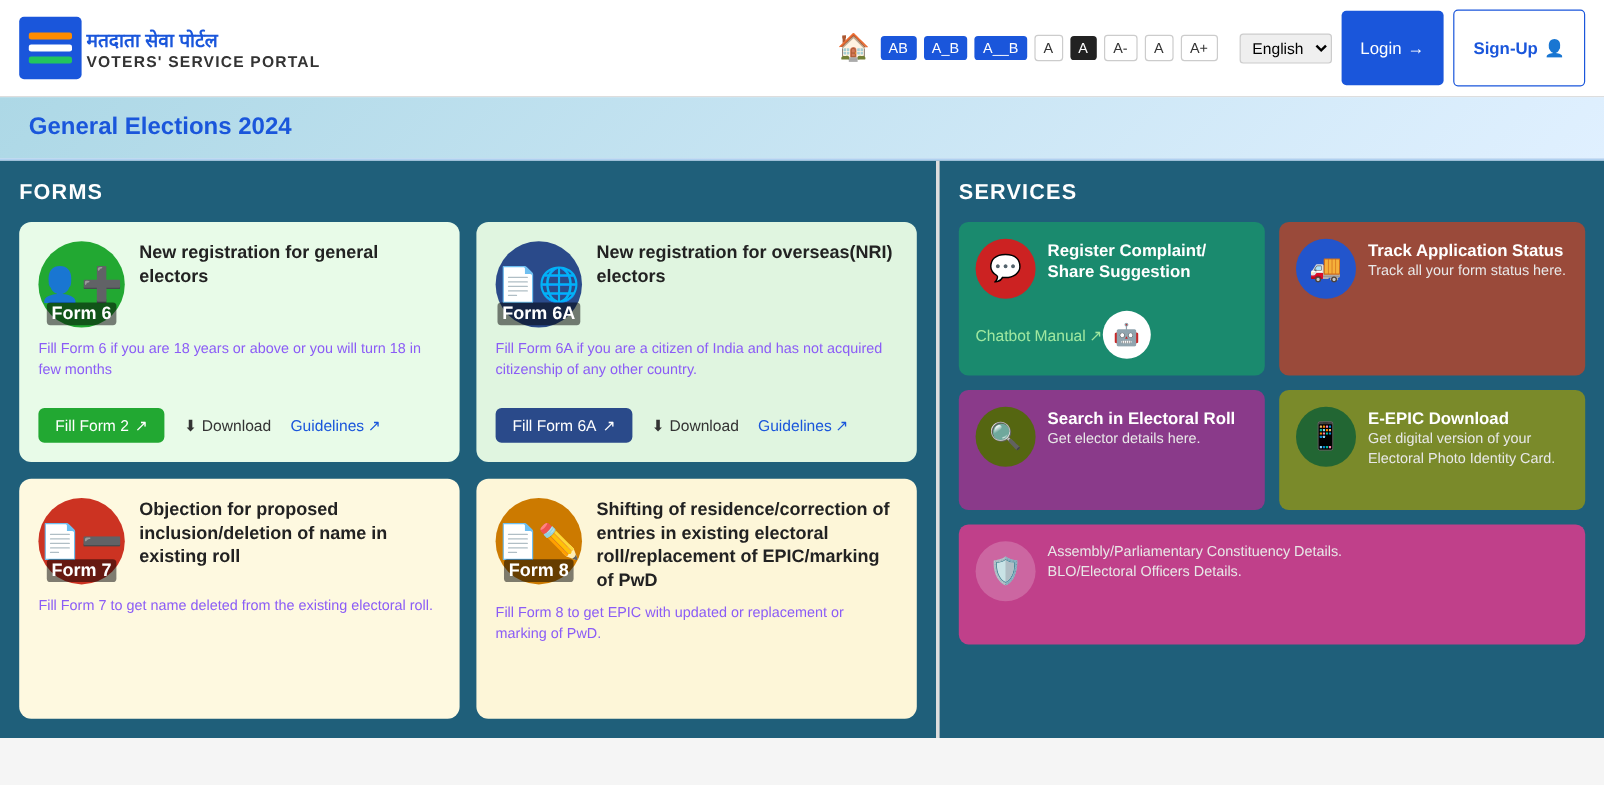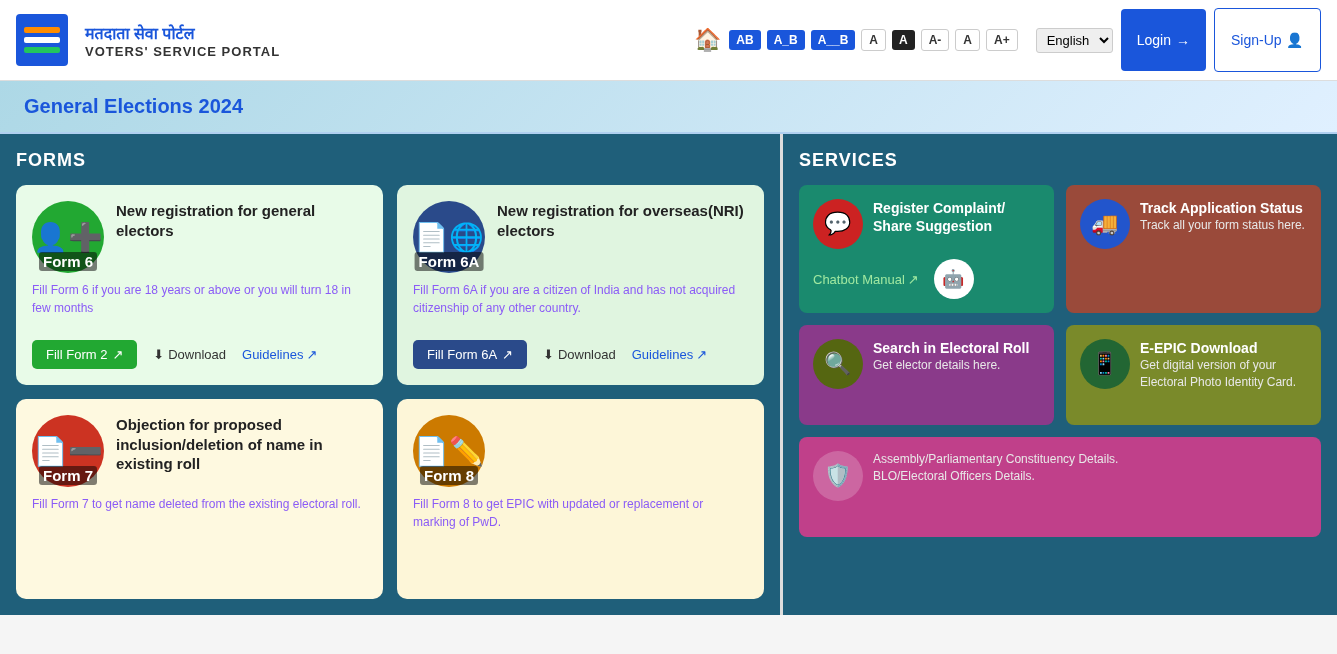--- a/index.html
+++ b/index.html
@@ -7,21 +7,21 @@
 
     
     .header {
       background: #fff;
       display: flex;
       align-items: center;
       justify-content: space-between;
       padding: 8px 16px;
       border-bottom: 1px solid #ddd;
     }
-    .header-left { display: flex; align-items: center; gap: 17px; }
+    .header-left { display: flex; align-items: center; gap: 4px; }
     .logo-icon {
       width: 52px; height: 52px;
       background: #1a56db;
       border-radius: 4px;
       display: flex; align-items: center; justify-content: center;
       position: relative;
       overflow: hidden;
     }
     .logo-stripes {
       display: flex; flex-direction: column; gap: 4px; padding: 6px;
@@ -30,33 +30,33 @@
     .logo-stripe:nth-child(1) { width: 36px; background: #ff8c00; }
     .logo-stripe:nth-child(2) { width: 36px; background: #fff; }
     .logo-stripe:nth-child(3) { width: 36px; background: #22c55e; }
     .portal-title-hi { font-size: 16px; color: #1a56db; font-weight: bold; }
     .portal-title-en { font-size: 13px; color: #333; font-weight: bold; letter-spacing: 1px; }
 
     .header-right { display: flex; align-items: center; gap: 8px; }
     .top-icons { display: flex; align-items: center; gap: 6px; margin-right: 10px; }
     .icon-btn {
       background: #1a56db; color: #fff; border: none; border-radius: 3px;
-      padding: 3px 7px; font-size: 12px; cursor: pointer; font-weight: bold;
+      padding: 3px 7px; font-size: 12px; cursor: pointer; font-weight: normal;
     }
     .icon-btn.white-bg { background: #fff; color: #333; border: 1px solid #ccc; }
     .icon-btn.dark-bg { background: #222; color: #fff; }
     .lang-select {
       border: 1px solid #ccc; border-radius: 3px; padding: 3px 6px;
       font-size: 13px; cursor: pointer;
     }
     .auth-btn {
       background: #1a56db; color: #fff; border: none; border-radius: 4px;
       padding: 23px 16px; font-size: 14px; cursor: pointer; display: flex; align-items: center; gap: 5px;
     }
-    .auth-btn.signup { background: #fff; color: #1a56db; border: 1px solid #1a56db; }
+    .auth-btn.signup { background: #fff; color: #1a56db; border: 1px solid #1a56db; font-weight: bold; }
     .home-icon-btn { background: none; border: none; cursor: pointer; font-size: 22px; color: #1a56db; }
 
     
     .banner {
       background: linear-gradient(135deg, #add8e6 0%, #e0f0ff 100%);
       padding: 14px 24px;
       font-size: 20px;
       font-weight: bold;
       color: #1a56db;
       border-bottom: 2px solid #b0d0f0;
@@ -169,21 +169,21 @@
       font-size: 22px; color: #fff; flex-shrink: 0;
     }
     .service-icon.red-circle { background: #cc2222; }
     .service-icon.blue-circle { background: #2255cc; }
     .service-icon.dark-olive { background: #556611; }
     .service-icon.dark-green-circle { background: #226633; }
     .service-icon.shield-circle { background: rgba(255,255,255,0.2); }
 
     .service-title { font-size: 14px; font-weight: bold; color: #fff; line-height: 1.3; }
     .service-desc { font-size: 12px; color: #e8e8e8; line-height: 1.4; }
-    .chatbot-row { display: flex; align-items: center; gap: 15px; margin-top: 4px; }
+    .chatbot-row { display: flex; align-items: center; gap: 0; margin-top: 4px; }
     .chatbot-link { color: #a0e8a0; font-size: 13px; cursor: pointer; display: flex; align-items: center; gap: 3px; }
     .chatbot-avatar {
       width: 40px; height: 40px; border-radius: 50%;
       background: #fff; display: flex; align-items: center; justify-content: center;
       font-size: 18px;
     }
     .polling-extra { color: #e8e8e8; font-size: 12px; }
   </style>
 </head>
 <body>
@@ -305,20 +305,23 @@
         </div>
         <div class="form-card-desc">Fill Form 7 to get name deleted from the existing electoral roll.</div>
       </div>
 
       <div class="form-card light-yellow-bg">
         <div class="form-card-header">
           <div class="form-icon orange">
             <span class="form-icon-svg">📄✏️</span>
             <span class="form-badge">Form 8</span>
           </div>
+          <div>
+            <div class="form-card-title">Shifting of residence/correction of entries in existing electoral roll/replacement of EPIC/marking of PwD</div>
+          </div>
         </div>
         <div class="form-card-desc">Fill Form 8 to get EPIC with updated or replacement or marking of PwD.</div>
       </div>
 
     </div>
   </section>
 
   <section class="services-section">
     <h2 class="section-title">SERVICES</h2>
     <div class="services-grid">

